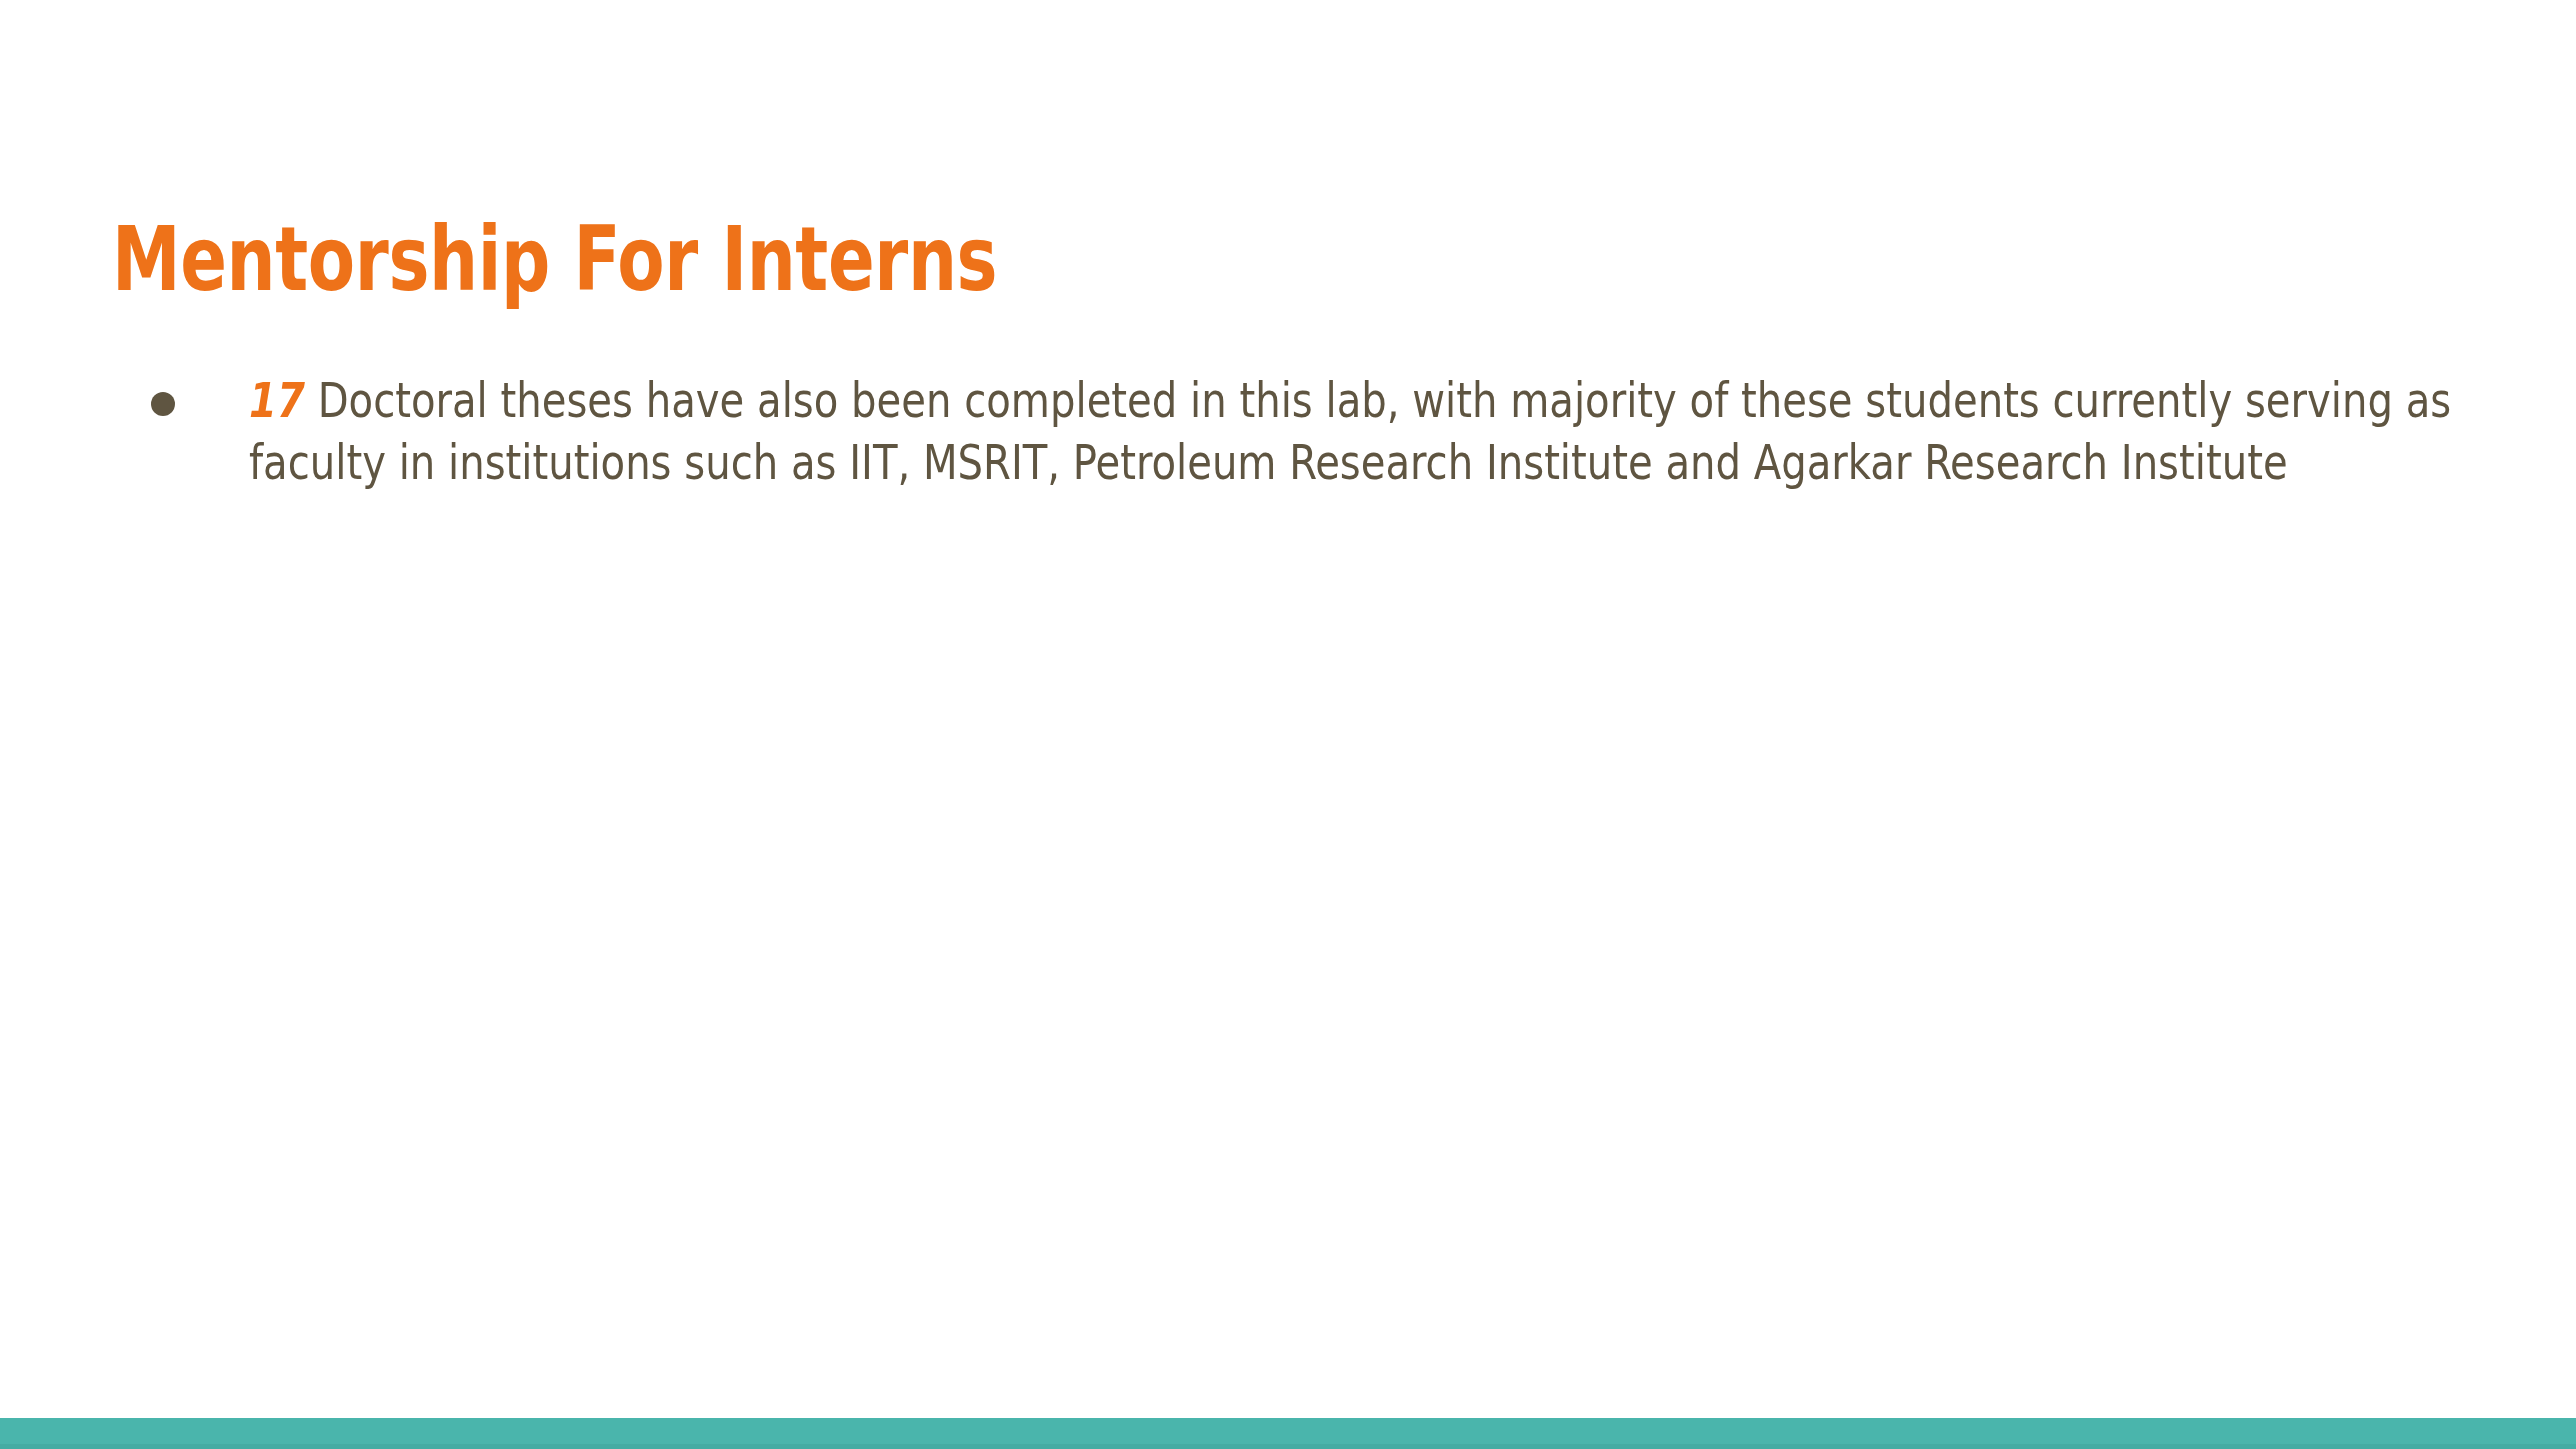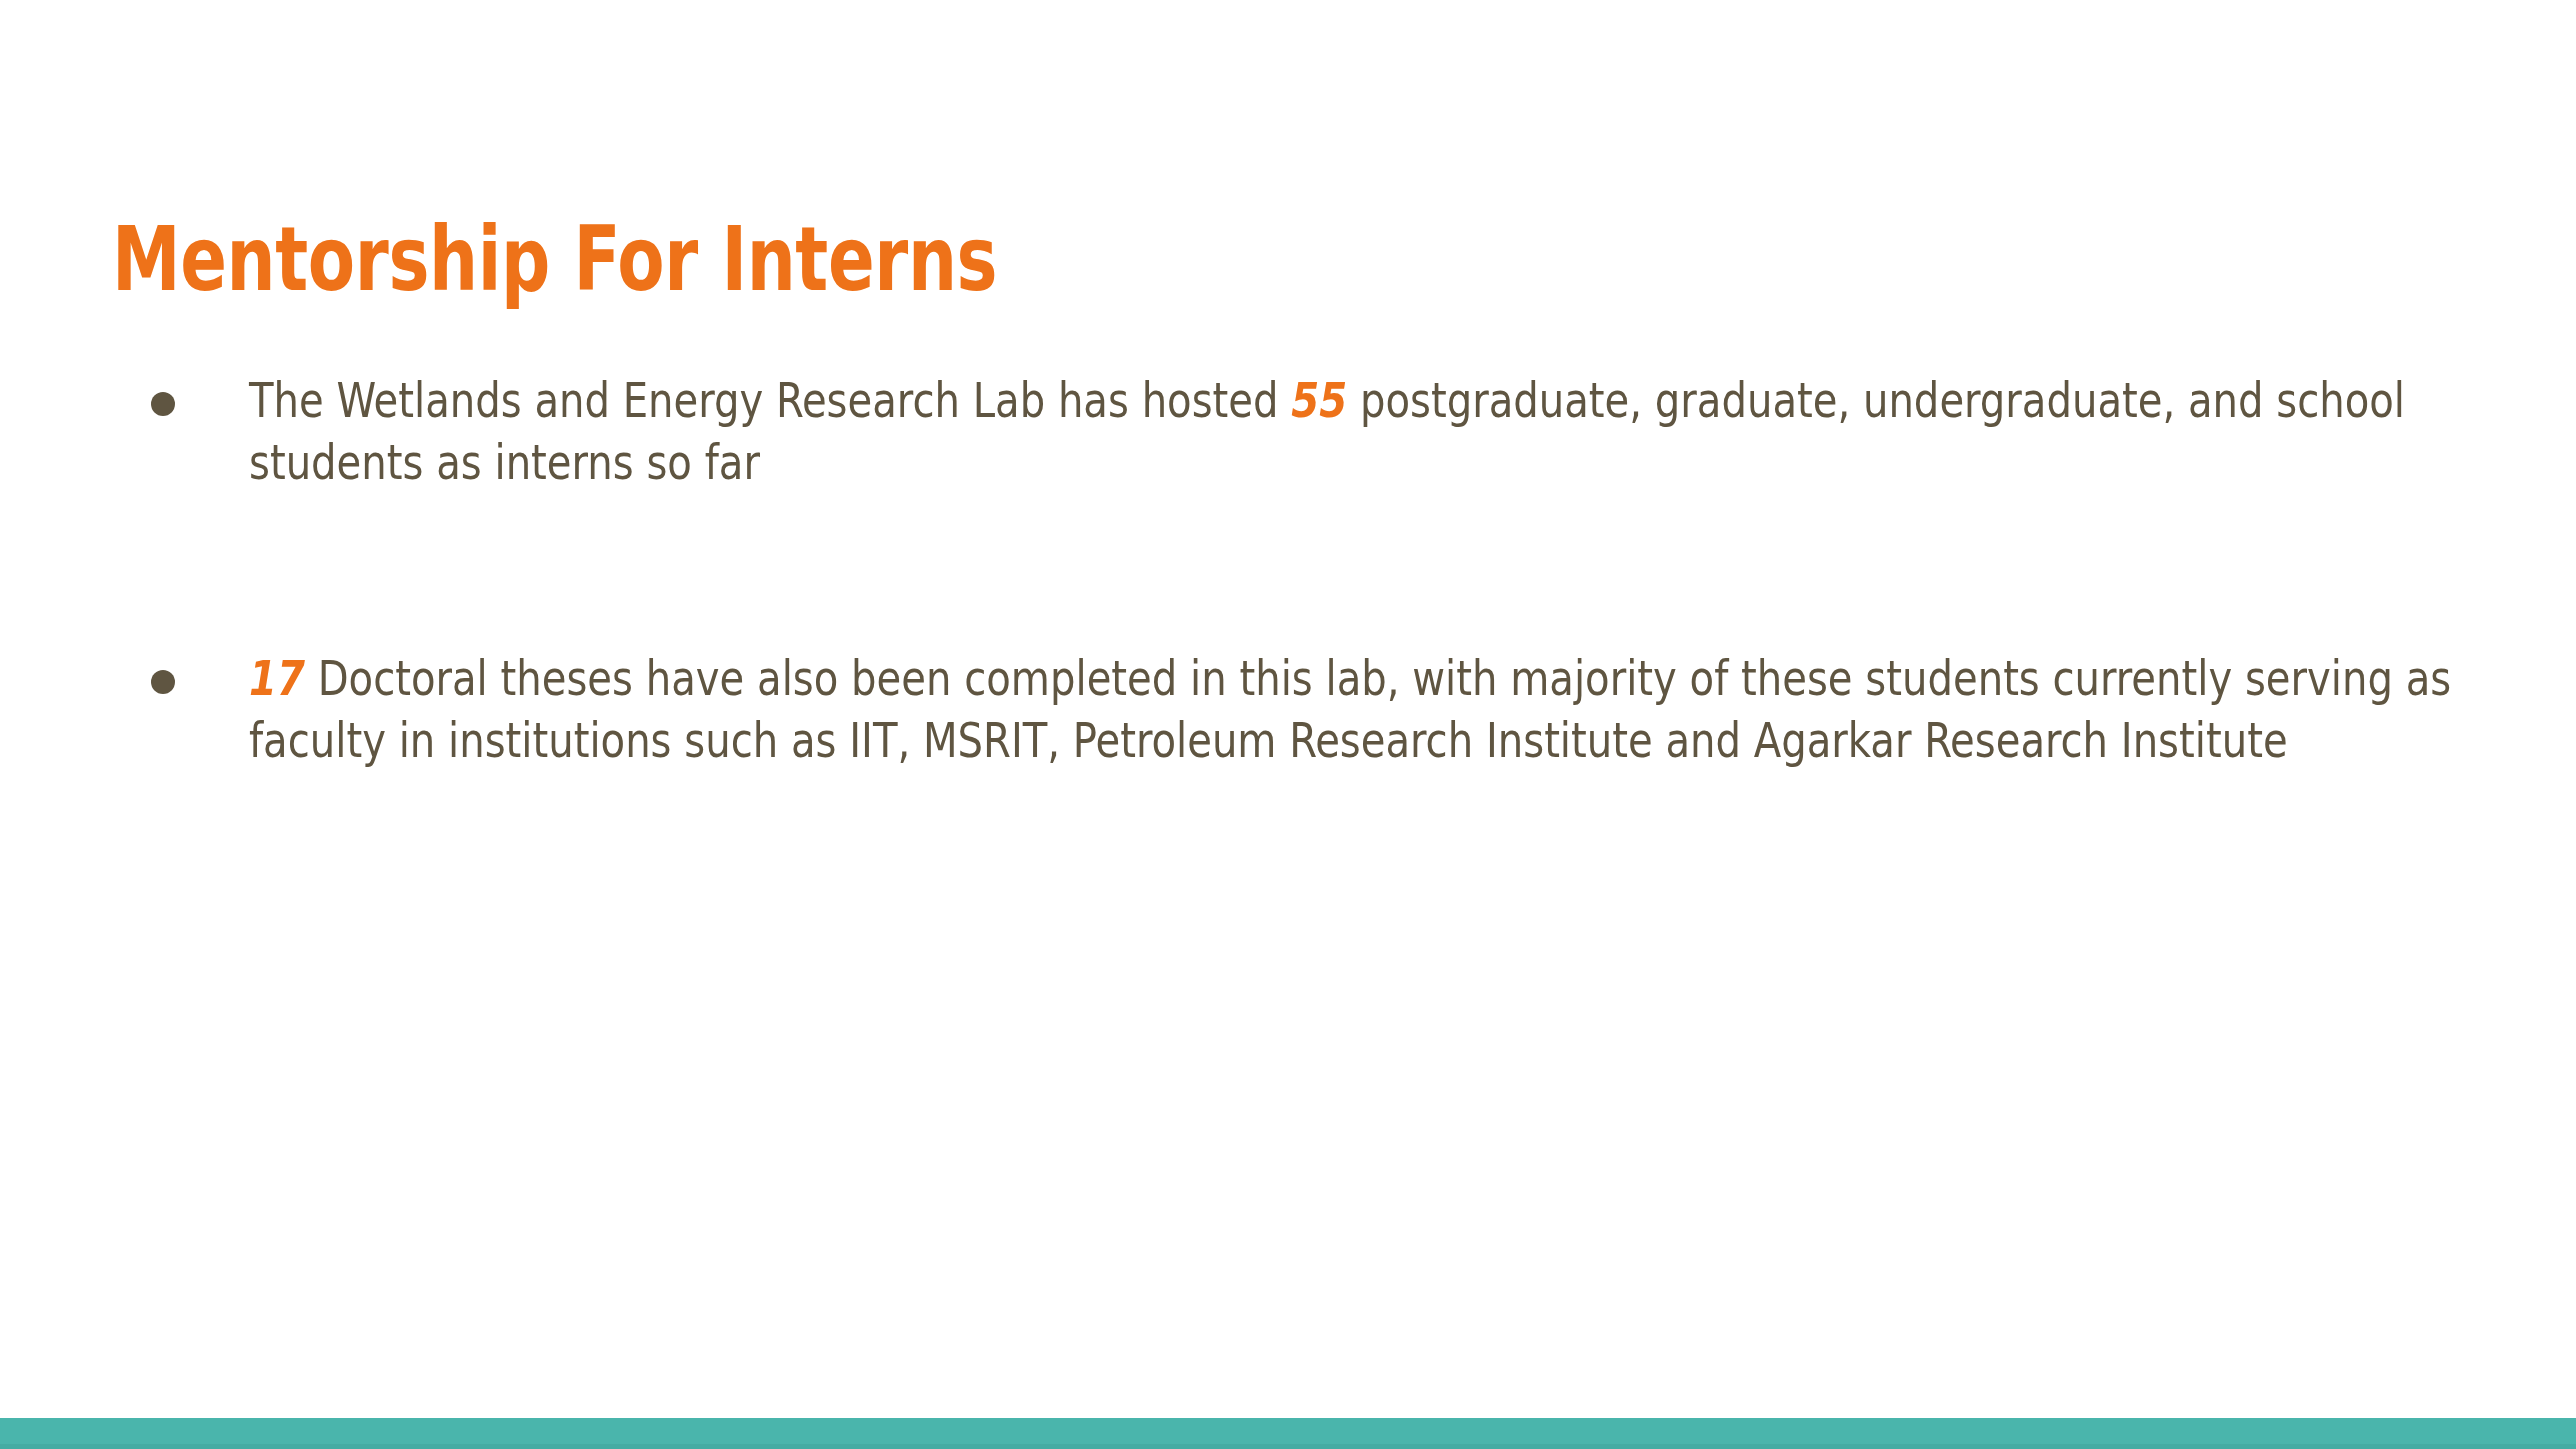--- a/index.html
+++ b/index.html
@@ -106,24 +106,20 @@
   }
 </style>
 </head>
 <body>
 
 <div id="slide">
 
   <h1 id="slide-title">Mentorship For Interns</h1>
 
   <div id="bullet-list">
-      <div class="bullet-item gap-after">
-        <span class="bullet-marker"></span>
-        <div class="bullet-text"><span>The Wetlands and Energy Research Lab has hosted </span><span class="num">55</span><span> postgraduate, graduate, undergraduate, and school students as interns so far</span></div>
-      </div>
       <div class="bullet-item">
         <span class="bullet-marker"></span>
         <div class="bullet-text"><span class="num">17</span><span> Doctoral theses have also been completed in this lab, with majority of these students currently serving as faculty in institutions such as IIT, MSRIT, Petroleum Research Institute and Agarkar Research Institute</span></div>
       </div>
     </div>
 
   <div id="footer-bar">
     <div id="footer-bar-shade"></div>
   </div>
 

